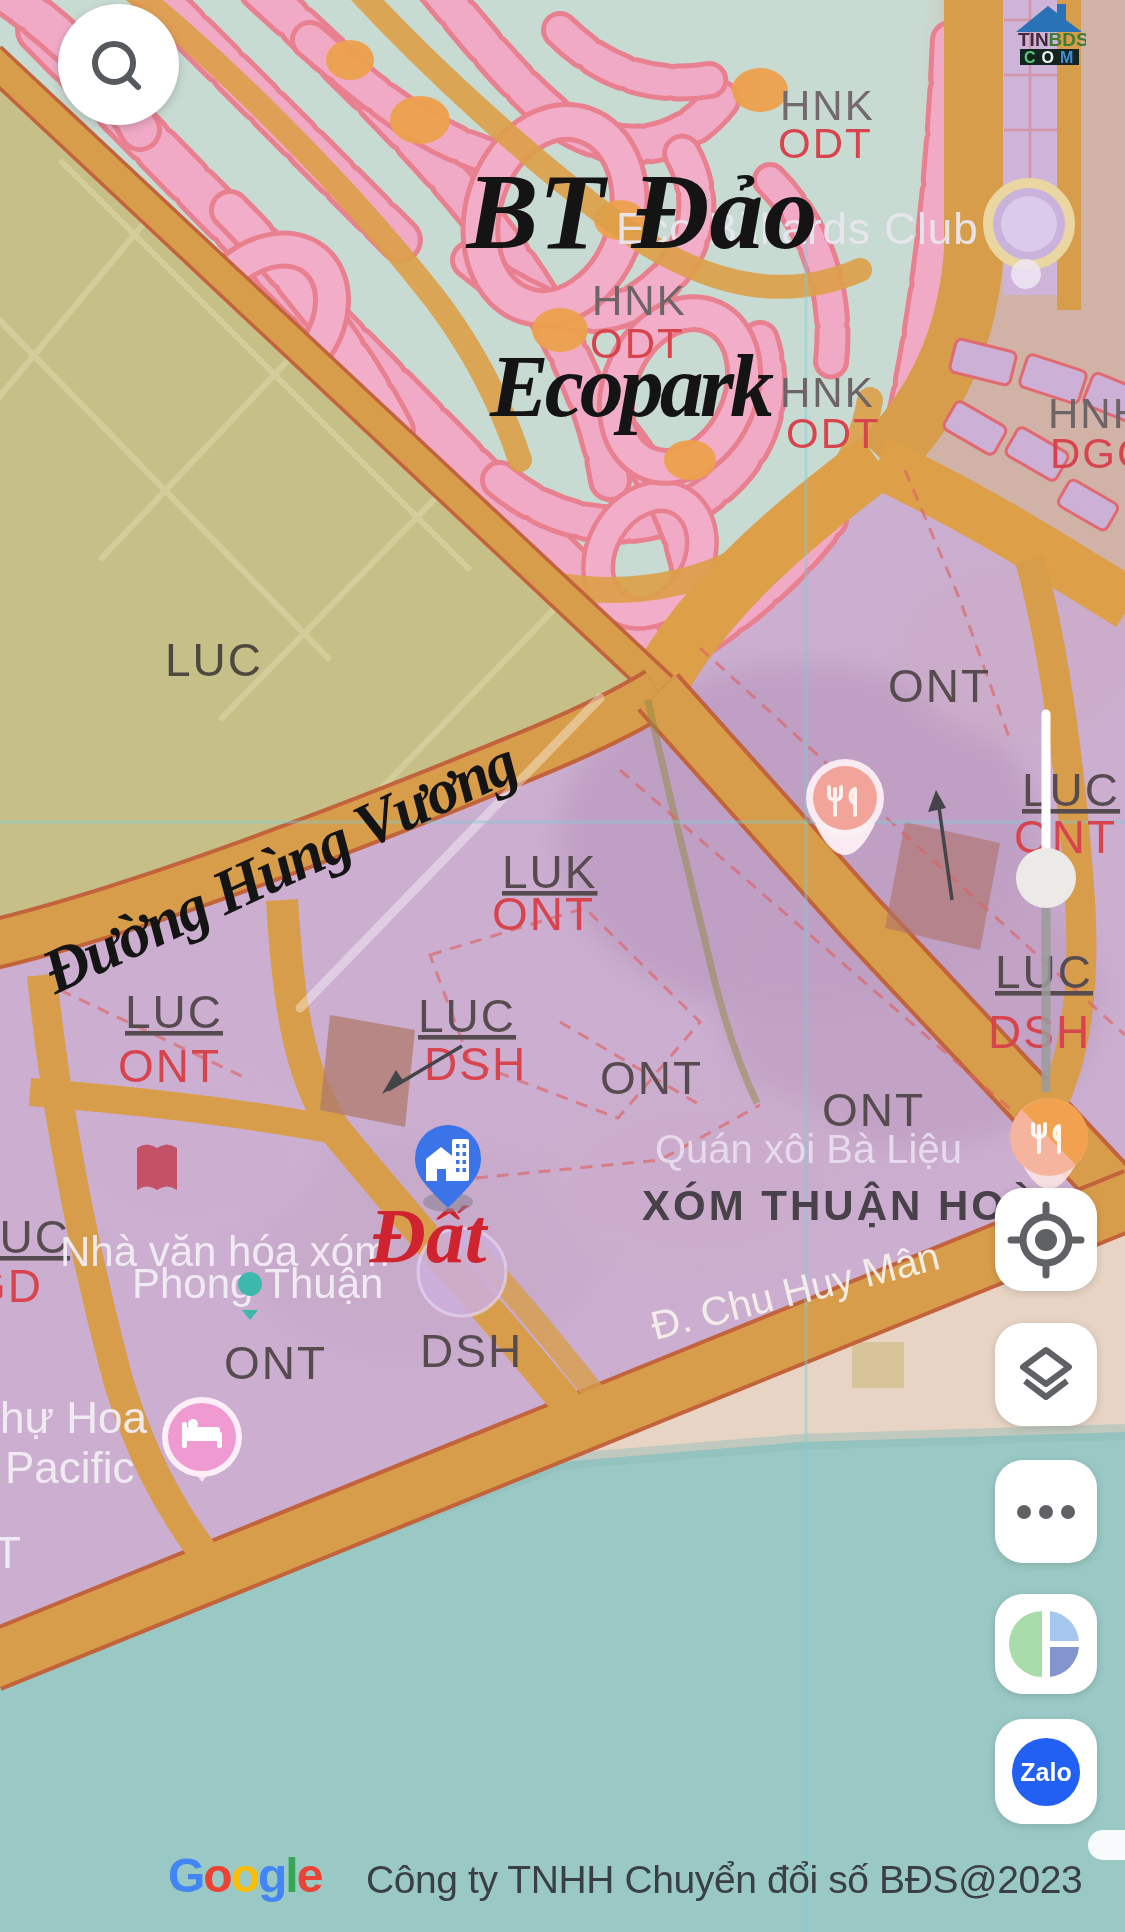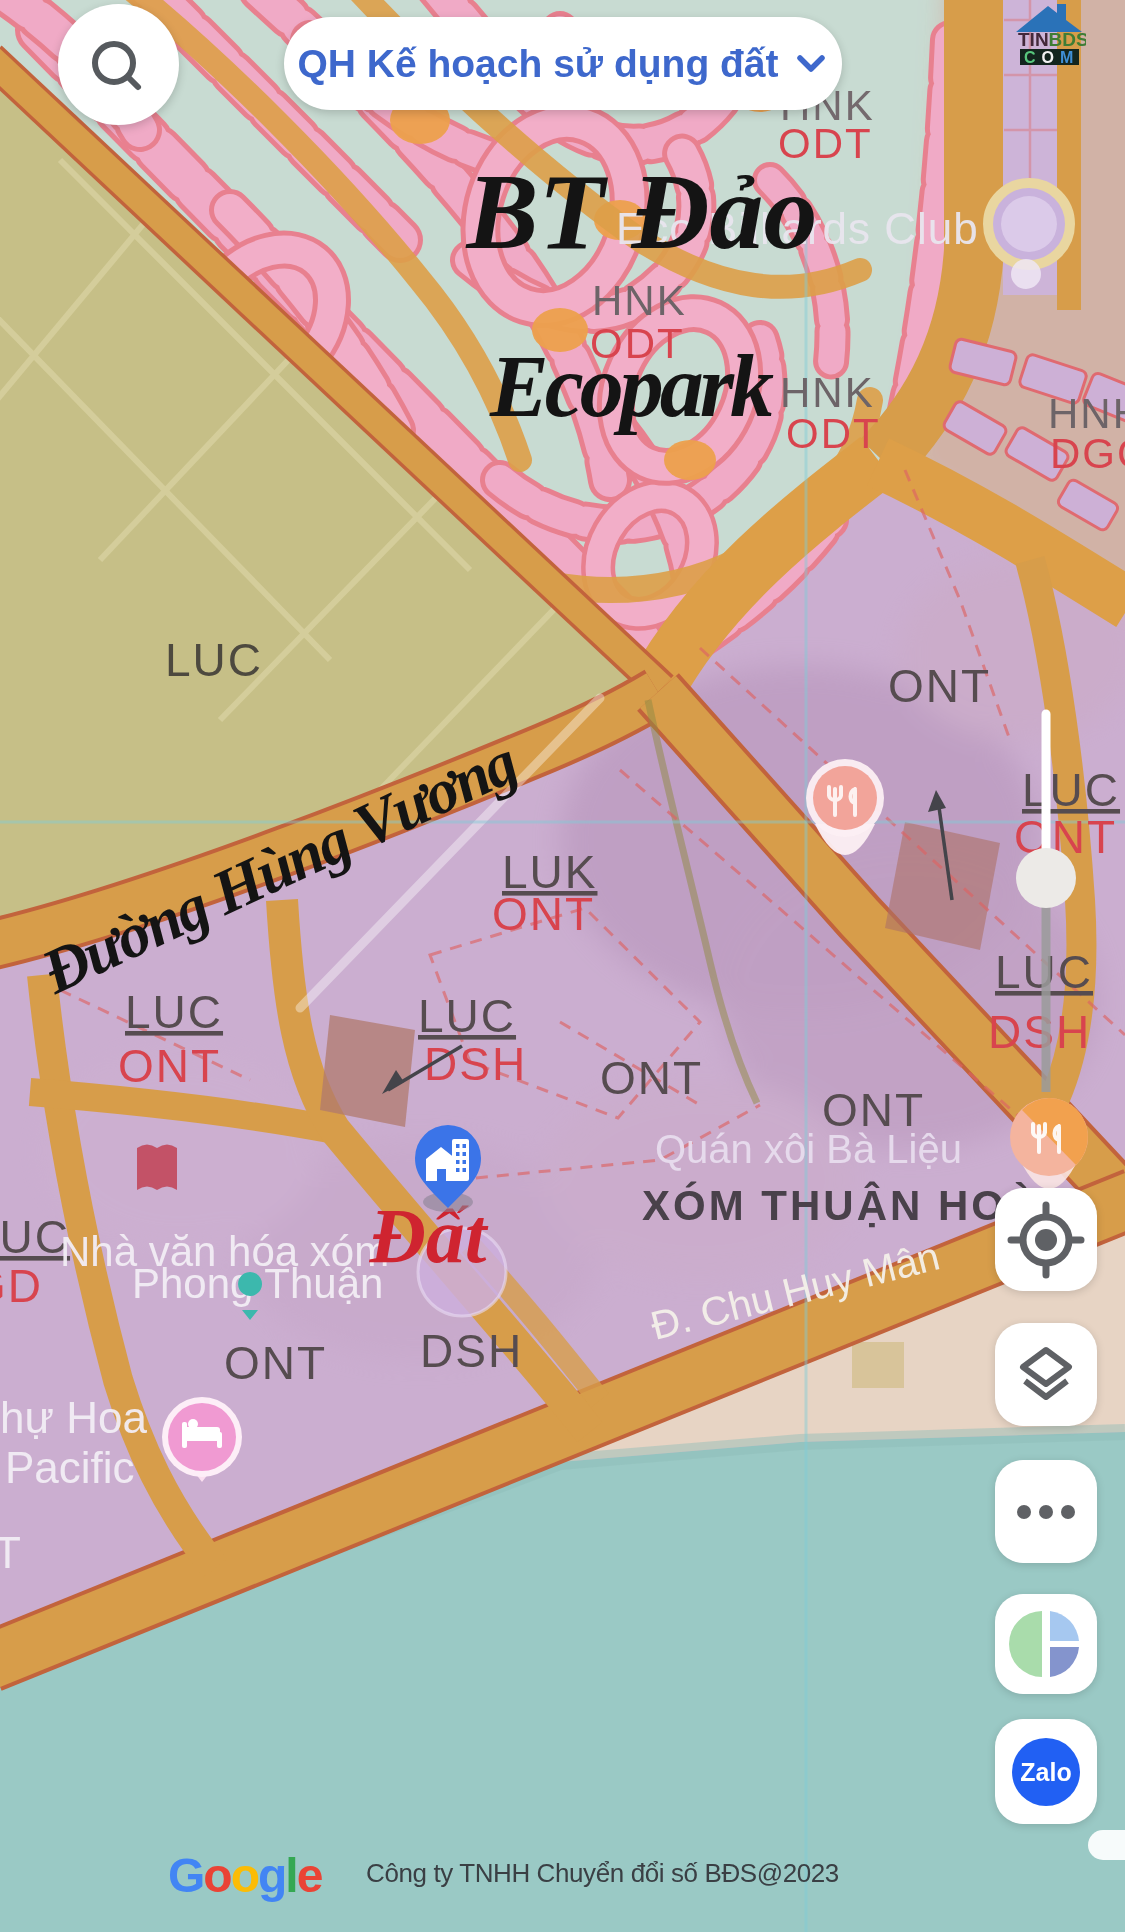--- a/index.html
+++ b/index.html
@@ -351,27 +351,20 @@
 
 <div style="position:absolute;left:58px;top:4px;width:121px;height:121px;border-radius:50%;background:#ffffff;box-shadow:0 3px 10px rgba(0,0,0,0.18);"></div>
 <svg style="left:58px;top:4px" width="121" height="121" viewBox="0 0 121 121">
 
   <g stroke="#565a5e" stroke-width="6" fill="none" stroke-linecap="round">
     <circle cx="56" cy="59" r="19"></circle>
     <path d="M70,73 L80,83"></path>
   </g>
 </svg>
 
-<div style="position:absolute;left:284px;top:17px;width:558px;height:93px;border-radius:47px;background:#ffffff;box-shadow:0 3px 10px rgba(0,0,0,0.18);display:flex;align-items:center;justify-content:center;">
-  <span style="font-family:'Liberation Sans',sans-serif;font-size:39px;font-weight:bold;color:#3e68cc;letter-spacing:0px;">QH Kế hoạch sử dụng đất</span>
-  <svg width="36" height="24" viewBox="0 0 36 24" style="position:relative;margin-left:14px;">
-
-    <path d="M7,6 L18,17 L29,6" stroke="#3e68cc" stroke-width="5.5" fill="none" stroke-linecap="round" stroke-linejoin="round"></path>
-  </svg>
-</div>
 
 <svg style="left:1014px;top:3px" width="72" height="62" viewBox="0 0 72 62">
 
   <path d="M2,29 L34,3 L43,10 L43,1 L52,1 L52,17 L68,29 Z" fill="#2a72b8"></path>
 
   <text x="4" y="43" font-family="Liberation Sans, sans-serif" font-size="19" font-weight="bold" fill="#43283a">TIN<tspan fill="#3f7d35">BDS</tspan></text>
 
   <rect x="6" y="46" width="59" height="16" fill="#13251e"></rect>
   <text x="10" y="60" font-family="Liberation Sans, sans-serif" font-size="16" font-weight="bold" fill="#58c77d" letter-spacing="6">C<tspan fill="#f2f2f2">O</tspan><tspan fill="#3f8fd6">M</tspan></text>
 </svg>
@@ -421,14 +414,14 @@
   <circle cx="51" cy="53" r="34" fill="#2160f3"></circle>
   <text x="51" y="62" font-family="Liberation Sans, sans-serif" font-size="25" font-weight="bold" fill="#ffffff" text-anchor="middle">Zalo</text>
 </svg>
 
 <svg style="left:168px;top:1848px" width="170" height="60" viewBox="0 0 170 60">
   <text x="0" y="44" font-family="Liberation Sans, sans-serif" font-size="48" font-weight="bold" letter-spacing="-2"><tspan fill="#4285f4">G</tspan><tspan fill="#ea4335">o</tspan><tspan fill="#fbbc05">o</tspan><tspan fill="#4285f4">g</tspan><tspan fill="#34a853">l</tspan><tspan fill="#ea4335">e</tspan></text>
 </svg>
 
 <div style="position:absolute;left:1088px;top:1830px;width:70px;height:30px;border-radius:15px;background:#ffffff;opacity:0.92;"></div>
 
-<div style="position:absolute;left:366px;top:1858px;white-space:nowrap;font-family:'Liberation Sans',sans-serif;font-size:26px;letter-spacing:-0.4px;color:#3a3f44;">Công ty TNHH Chuyển đổi số BĐS@2023</div>
+<div style="position:absolute;left:366px;top:1858px;white-space:nowrap;font-family:'Liberation Sans',sans-serif;font-size:39px;letter-spacing:-0.4px;color:#3a3f44;">Công ty TNHH Chuyển đổi số BĐS@2023</div>
 </div>
 
 </body></html>

